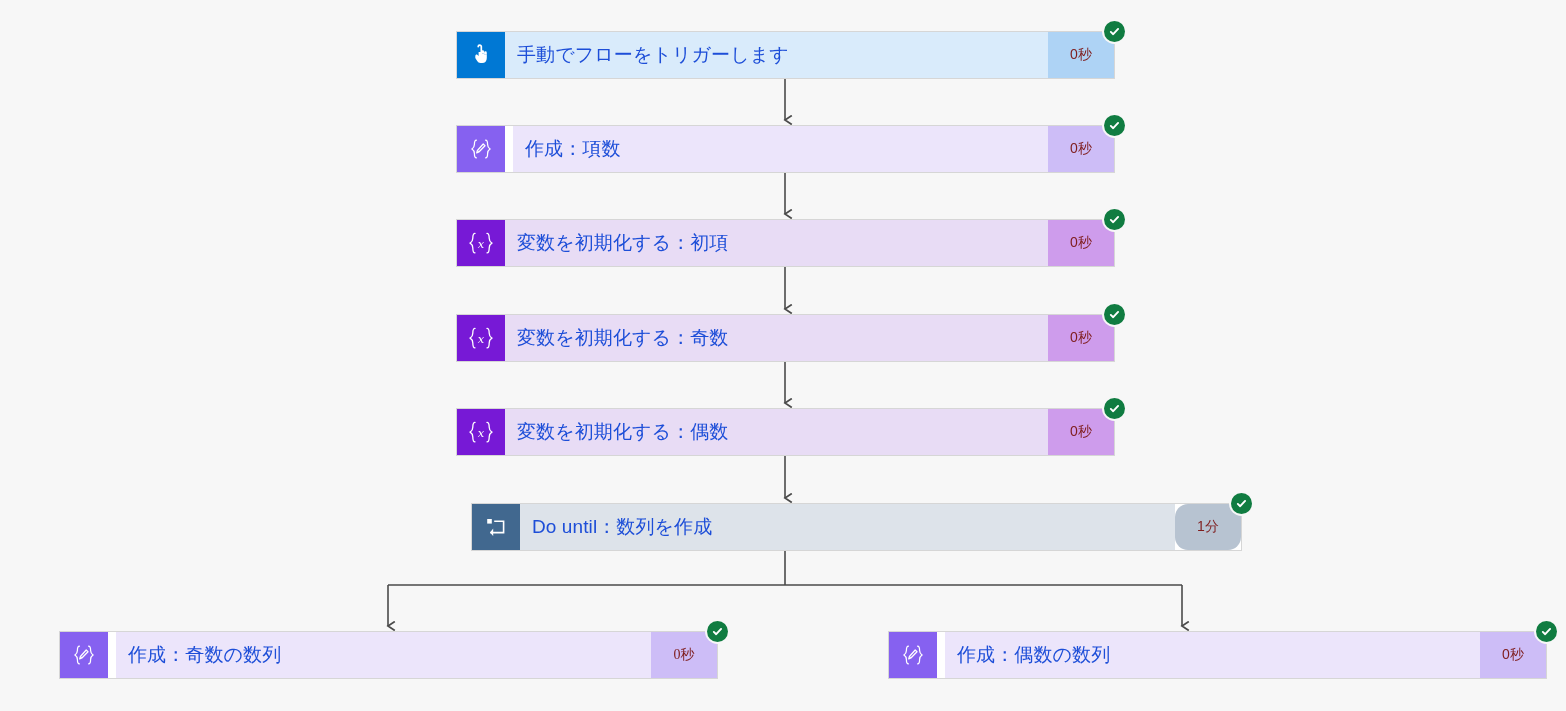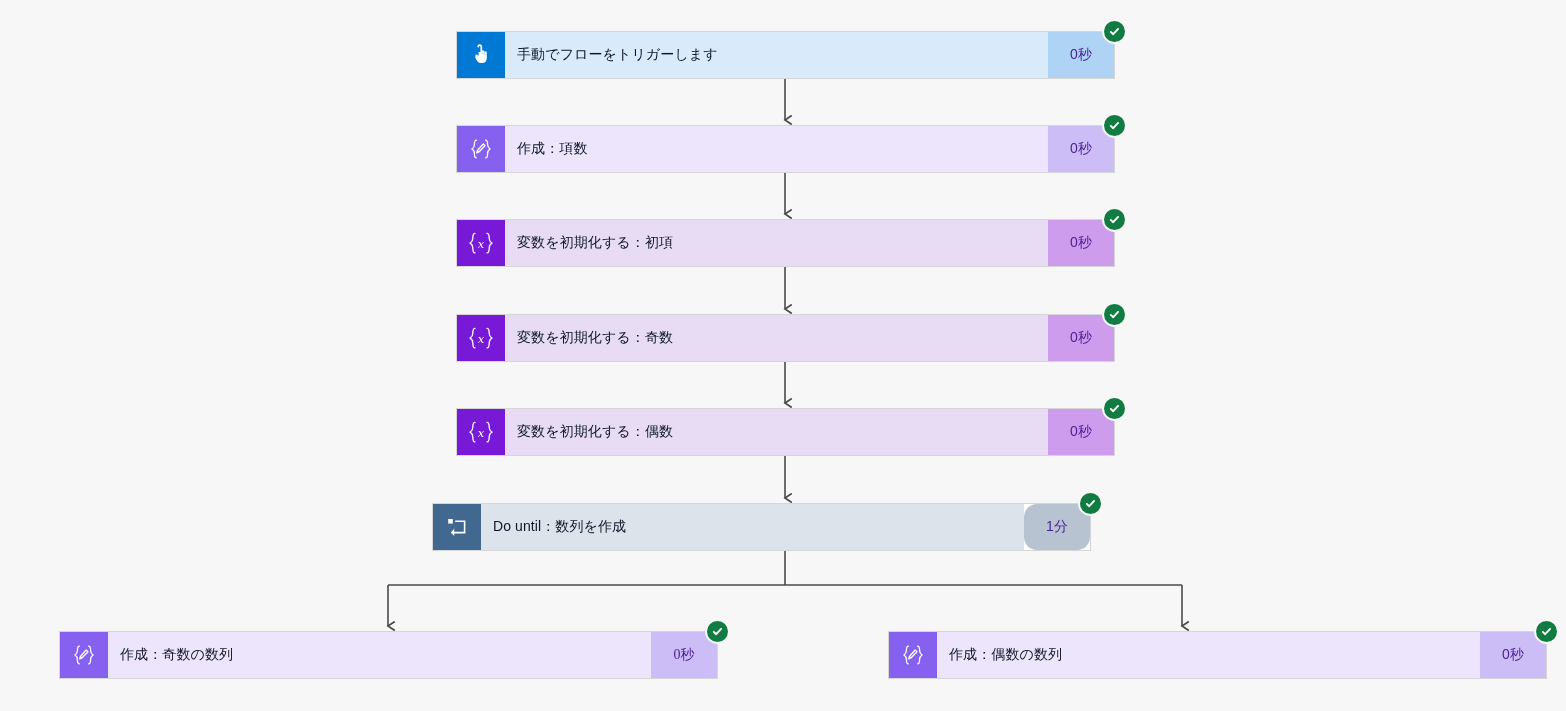--- a/index.html
+++ b/index.html
@@ -50,35 +50,35 @@
     align-items: center;
     justify-content: center;
     color: #ffffff;
   }
 
   .node-title {
     flex: 1 1 auto;
     display: flex;
     align-items: center;
     padding-left: 12px;
-    font-size: 14px;
-    color: #0f172a;
+    font-size: 19px;
+    color: #1d4ed8;
     letter-spacing: 0.1px;
     white-space: nowrap;
     overflow: hidden;
   }
 
   .node-duration {
     min-width: 48px;
     display: flex;
     align-items: center;
     justify-content: center;
     padding: 0 9px;
     font-size: 14px;
-    color: #4c1d95;
+    color: #7f1d1d;
     white-space: nowrap;
   }
 
   
   .status-badge {
     position: absolute;
     width: 21px;
     height: 21px;
     border-radius: 50%;
     background: #107c41;
@@ -91,21 +91,21 @@
   }
   .status-badge svg { display: block; }
 
   
   .theme-trigger .node-icon     { background: #0078d4; }
   .theme-trigger .node-title    { background: #d9ebfb; }
   .theme-trigger .node-duration { background: #aed3f5; }
 
   
   .theme-compose .node-icon     { background: #8661f0; }
-  .theme-compose .node-title    { background: #ece5fb; }
+  .theme-compose .node-title    { background: #ece5fb; margin-left: 8px; }
   .theme-compose .node-duration { background: #cdbdf7; }
 
   
   .theme-variable .node-icon     { background: #7719d6; }
   .theme-variable .node-title    { background: #e8dcf5; font-family: Liberation Serif, serif; }
   .theme-variable .node-duration { background: #ce9cec; }
 
   
   .theme-control .node-icon     { background: #41688f; }
   .theme-control .node-title    { background: #dde3ea; }
@@ -225,21 +225,21 @@
     </div>
     <div class="node-title">変数を初期化する：偶数</div>
     <div class="node-duration">0秒</div>
     <div class="status-badge">
       <svg width="13" height="13" viewBox="0 0 13 13">
         <path d="M2.8 6.9 L5.2 9.2 L10.1 3.9" fill="none" stroke="#ffffff" stroke-width="1.9" stroke-linecap="round" stroke-linejoin="round"></path>
       </svg>
     </div>
   </div>
 
-  <div class="node theme-control" style="left:432px; top:503px; width:659px;">
+  <div class="node theme-control" style="left:471px; top:503px; width:771px;">
     <div class="node-icon">
       <svg width="24" height="22" viewBox="0 0 24 22" fill="none">
         <rect x="3.2" y="3.0" width="4.6" height="4.6" fill="#ffffff"></rect>
         <path d="M10.2 5.3 H19.6 V16.6 H6.4" fill="none" stroke="#ffffff" stroke-width="1.6" stroke-linejoin="miter"></path>
         <path d="M9.2 12.6 L6.0 16.6 L9.2 20.0" fill="#ffffff"></path>
       </svg>
     </div>
     <div class="node-title">Do until：数列を作成</div>
     <div class="node-duration">1分</div>
     <div class="status-badge">

